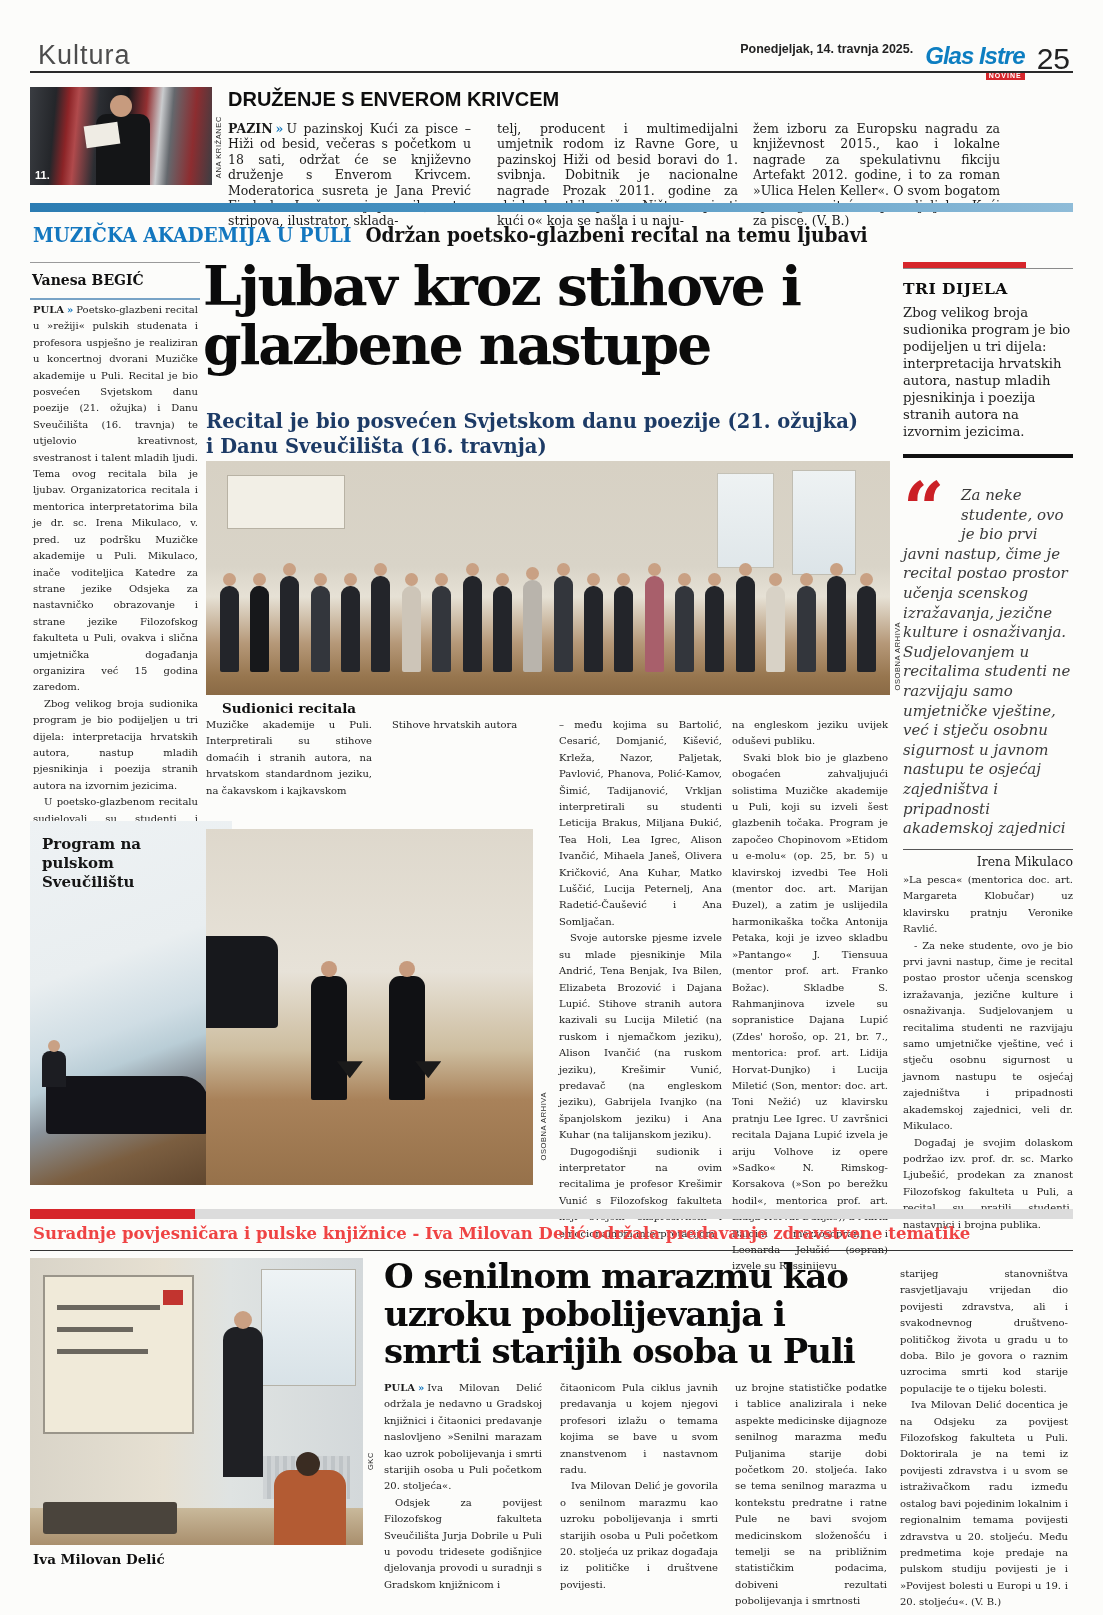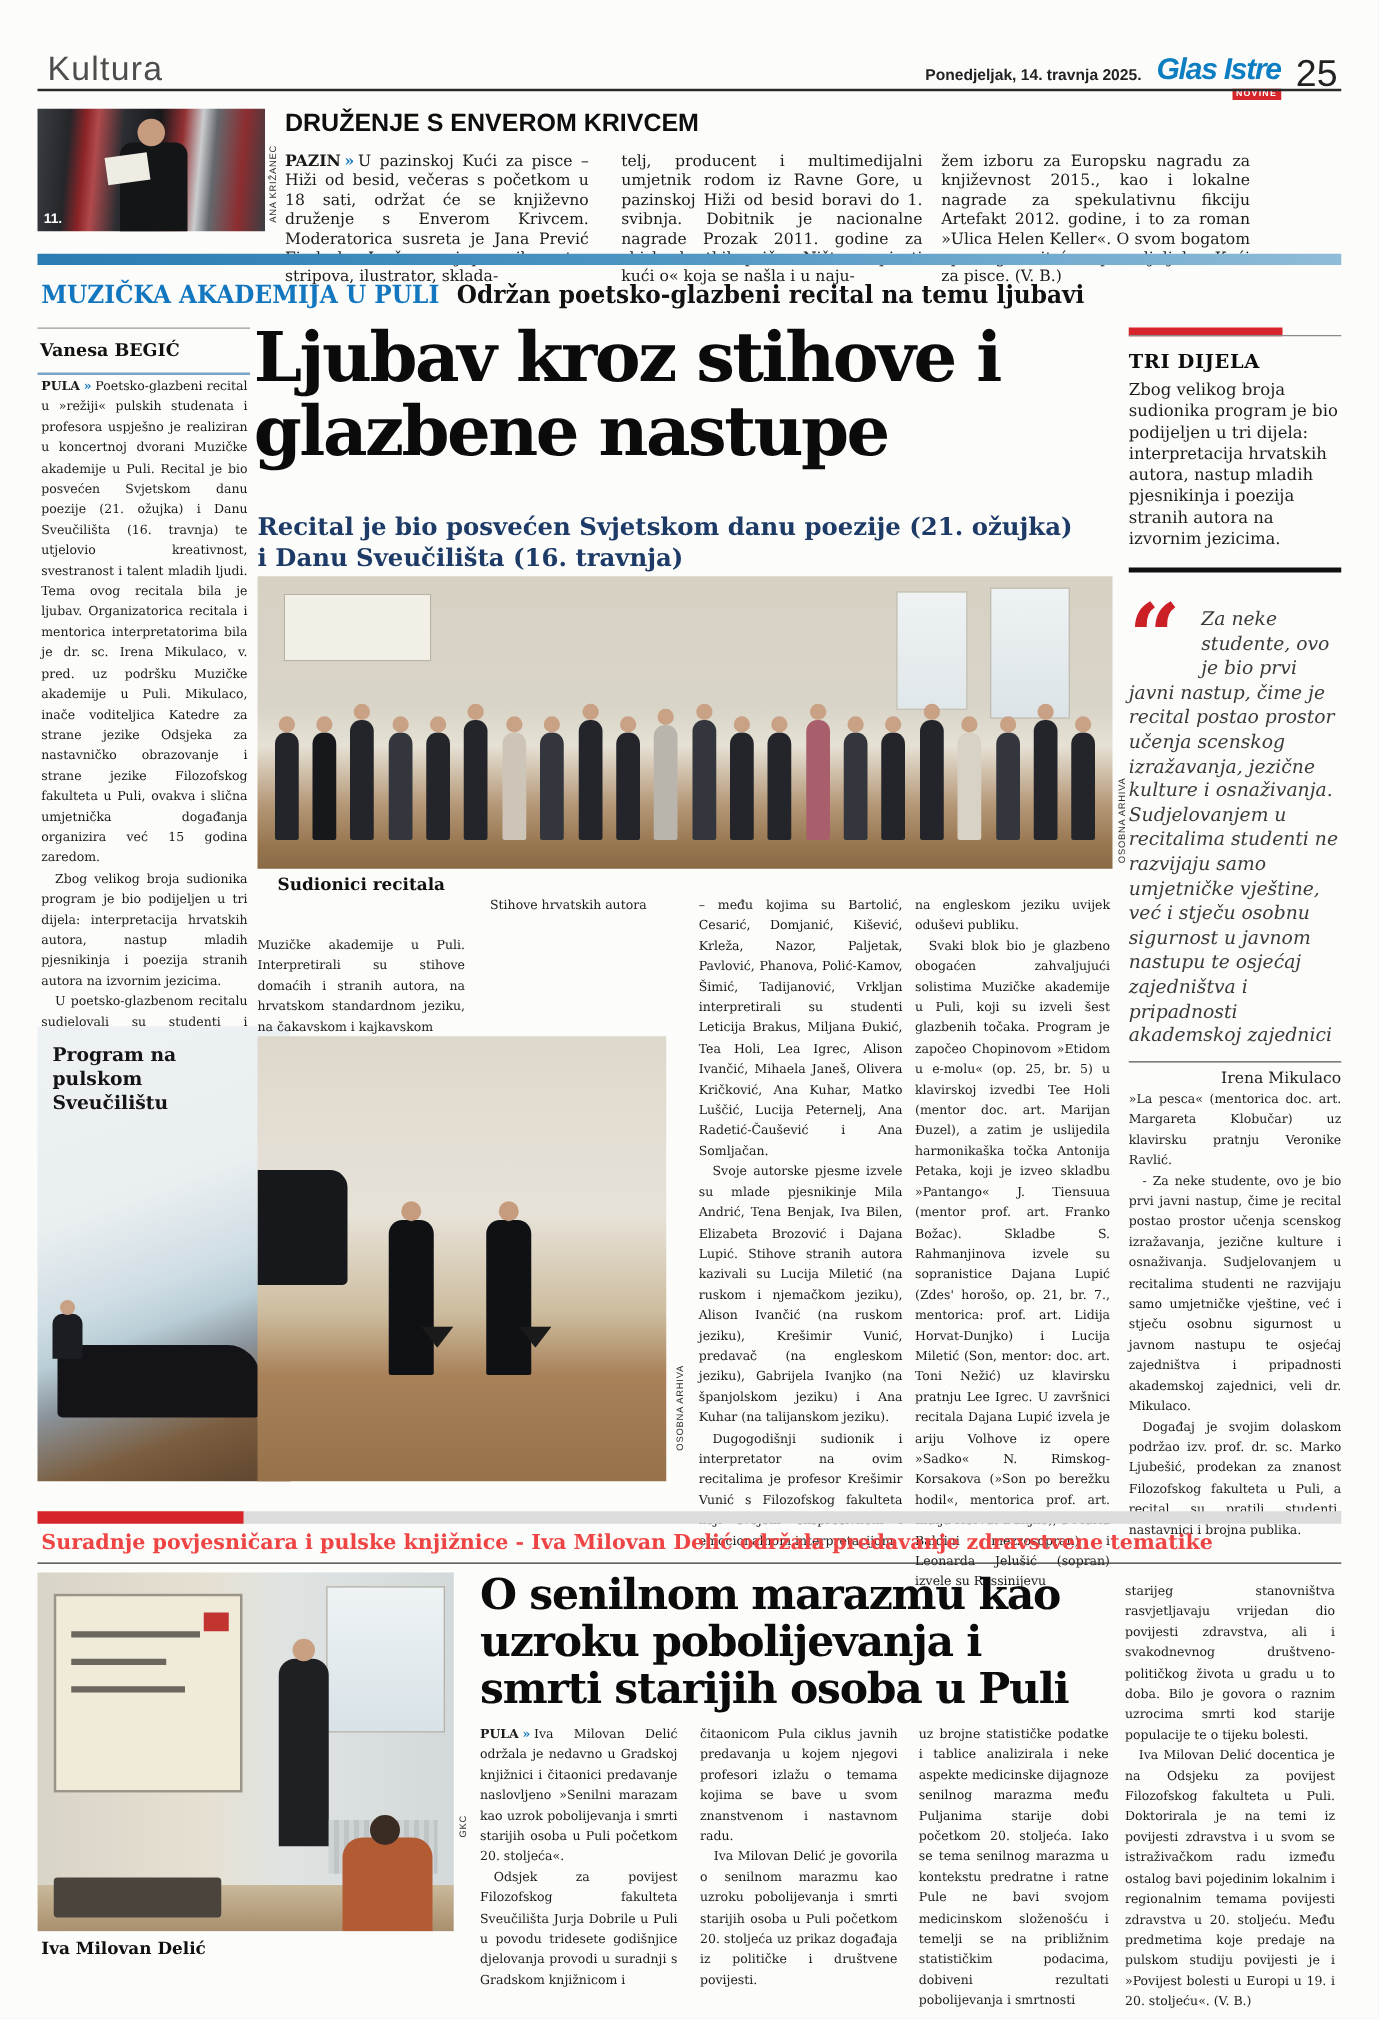--- a/index.html
+++ b/index.html
@@ -2,21 +2,21 @@
 <html><head>
 <meta charset="utf-8">
 <style>
   html,body{margin:0;padding:0;background:#e9e9e7;}
   .page{position:relative;width:1103px;height:1615px;margin:0 auto;background:#fcfcfa;
         font-family:"DejaVu Serif",serif;color:#1a1a1a;overflow:hidden;}
   .abs{position:absolute;}
 
   
   .kultura{font-family:"Liberation Sans",sans-serif;font-size:27px;color:#4d4d4d;letter-spacing:1px;}
-  .hdr-right{display:flex;align-items:center;gap:12px;}
+  .hdr-right{display:flex;align-items:flex-start;gap:12px;}
   .hdr-date{font-family:"Liberation Sans",sans-serif;font-size:12.5px;font-weight:bold;color:#222;}
   .logo-wrap{position:relative;padding-bottom:8px;}
   .logo{font-family:"Liberation Sans",sans-serif;font-size:24px;font-weight:bold;font-style:italic;
         color:#0d7ec1;letter-spacing:-1px;}
   .logo-sub{position:absolute;right:0;bottom:-2px;font-family:"Liberation Sans",sans-serif;
         font-size:7px;font-weight:bold;color:#fff;background:#d6262b;padding:1px 3px;letter-spacing:1px;}
   .pagenum{font-family:"Liberation Sans",sans-serif;font-size:30px;color:#222;}
   .hdr-rule{height:2px;background:#2a2a2a;}
 
   
@@ -201,21 +201,21 @@
 
   <div class="abs photo p-perf" style="left:206px;top:829px;width:327px;height:356px;">
     <div class="pf-piano"></div>
     <div class="pf-fig" style="left:32%;"></div>
     <div class="pf-fig" style="left:56%;"></div>
     <div class="pf-stand" style="left:40%;"></div>
     <div class="pf-stand" style="left:64%;"></div>
   </div>
   <div class="abs vcred" style="left:539px;top:1092px;">OSOBNA ARHIVA</div>
 
-  <div class="abs bodytext" style="left:206px;top:717px;width:166px;margin-top:32px;">
+  <div class="abs bodytext" style="left:206px;top:717px;width:166px;">
     <p>Muzičke akademije u Puli. Interpretirali su stihove domaćih i stranih autora, na hrvatskom standardnom jeziku, na čakavskom i kajkavskom</p>
   </div>
   <div class="abs bodytext" style="left:381px;top:717px;width:164px;">
     <p class="ind">Stihove hrvatskih autora</p>
   </div>
   <div class="abs bodytext" style="left:559px;top:717px;width:163px;">
     <p>– među kojima su Bartolić, Cesarić, Domjanić, Kišević, Krleža, Nazor, Paljetak, Pavlović, Phanova, Polić-Kamov, Šimić, Tadijanović, Vrkljan interpretirali su studenti Leticija Brakus, Miljana Đukić, Tea Holi, Lea Igrec, Alison Ivančić, Mihaela Janeš, Olivera Kričković, Ana Kuhar, Matko Luščić, Lucija Peternelj, Ana Radetić-Čaušević i Ana Somljačan.</p>
     <p class="ind">Svoje autorske pjesme izvele su mlade pjesnikinje Mila Andrić, Tena Benjak, Iva Bilen, Elizabeta Brozović i Dajana Lupić. Stihove stranih autora kazivali su Lucija Miletić (na ruskom i njemačkom jeziku), Alison Ivančić (na ruskom jeziku), Krešimir Vunić, predavač (na engleskom jeziku), Gabrijela Ivanjko (na španjolskom jeziku) i Ana Kuhar (na talijanskom jeziku).</p>
     <p class="ind">Dugogodišnji sudionik i interpretator na ovim recitalima je profesor Krešimir Vunić s Filozofskog fakulteta koji svojom ekspresivnom i emocionalnom interpretacijom</p>
   </div>

